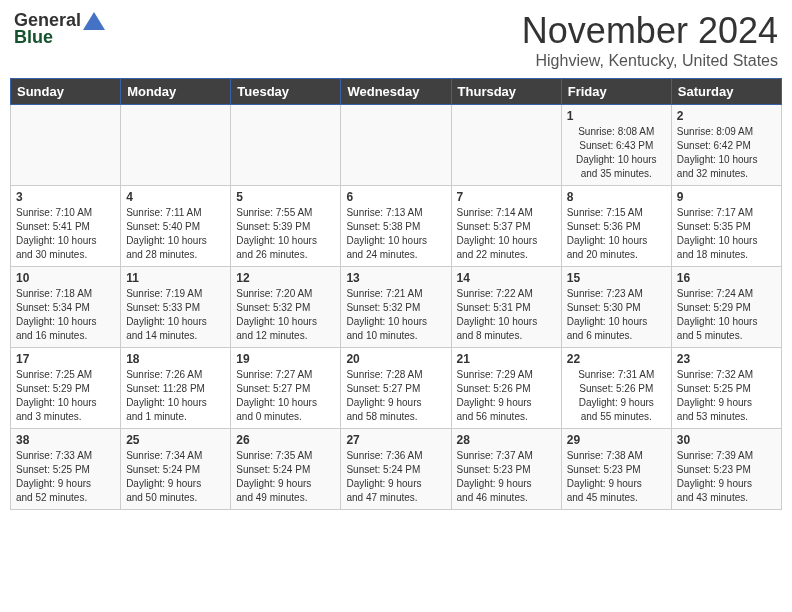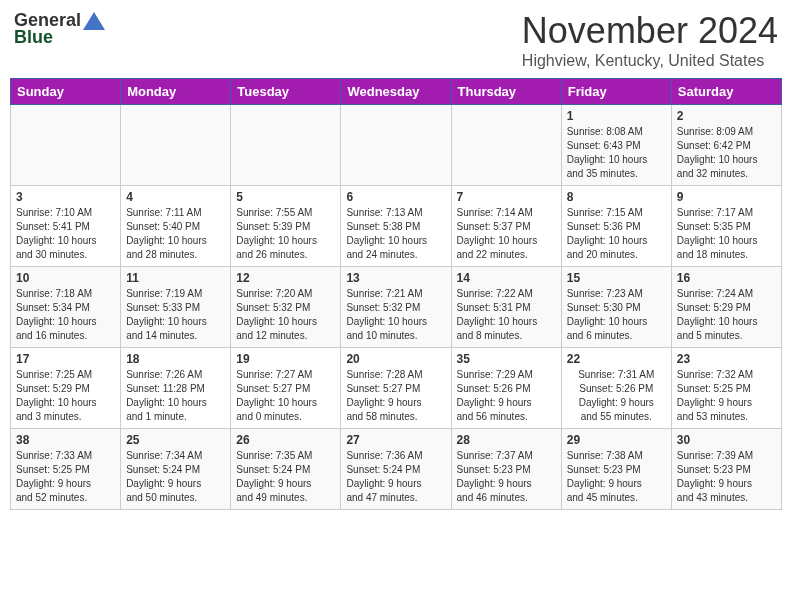--- a/index.html
+++ b/index.html
@@ -17,39 +17,39 @@
       margin-bottom: 8px;
       padding: 0 4px;
     }
     .logo {
       display: flex;
       flex-direction: column;
       align-items: flex-start;
       justify-content: space-between;
     }
     .title-block {
-      text-align: left;
+      text-align: right;
       margin-left: 32px;
     }
     .month-title {
       font-size: 36px;
       color: #333;
       font-weight: normal;
     }
     .subtitle {
       font-size: 16px;
       color: #555;
     }
     .calendar {
       width: 100%;
       border-collapse: collapse;
       border: 1px solid #ccc;
     }
     .calendar th {
-      background: #a21caf;
+      background: #404040;
       color: #fff;
       text-align: left;
       padding: 5px 6px;
       font-size: 13px;
       font-weight: bold;
       border: 1px solid #3a60a8;
     }
     .calendar td {
       vertical-align: top;
       padding: 4px 5px;
@@ -112,21 +112,21 @@
   </thead>
   <tbody id="calendar-body">
   <tr>
         <td class="empty"></td>
         <td class="empty"></td>
         <td class="empty"></td>
         <td class="empty"></td>
         <td class="empty"></td>
         <td>
           <span class="day-num">1</span>
-          <div class="day-info" style="white-space: pre-line;">Sunrise: 8:08 AM
+          <div class="day-info" style="white-space: pre-line; text-align: center;">Sunrise: 8:08 AM
 Sunset: 6:43 PM
 Daylight: 10 hours
 and 35 minutes.</div>
         </td>
         <td>
           <span class="day-num">2</span>
           <div class="day-info" style="white-space: pre-line;">Sunrise: 8:09 AM
 Sunset: 6:42 PM
 Daylight: 10 hours
 and 32 minutes.</div>
@@ -257,21 +257,21 @@
 and 0 minutes.</div>
         </td>
         <td>
           <span class="day-num">20</span>
           <div class="day-info" style="white-space: pre-line;">Sunrise: 7:28 AM
 Sunset: 5:27 PM
 Daylight: 9 hours
 and 58 minutes.</div>
         </td>
         <td>
-          <span class="day-num">35</span>
+          <span class="day-num">21</span>
           <div class="day-info" style="white-space: pre-line;">Sunrise: 7:29 AM
 Sunset: 5:26 PM
 Daylight: 9 hours
 and 56 minutes.</div>
         </td>
         <td>
           <span class="day-num">22</span>
           <div class="day-info" style="white-space: pre-line; text-align: center;">Sunrise: 7:31 AM
 Sunset: 5:26 PM
 Daylight: 9 hours

